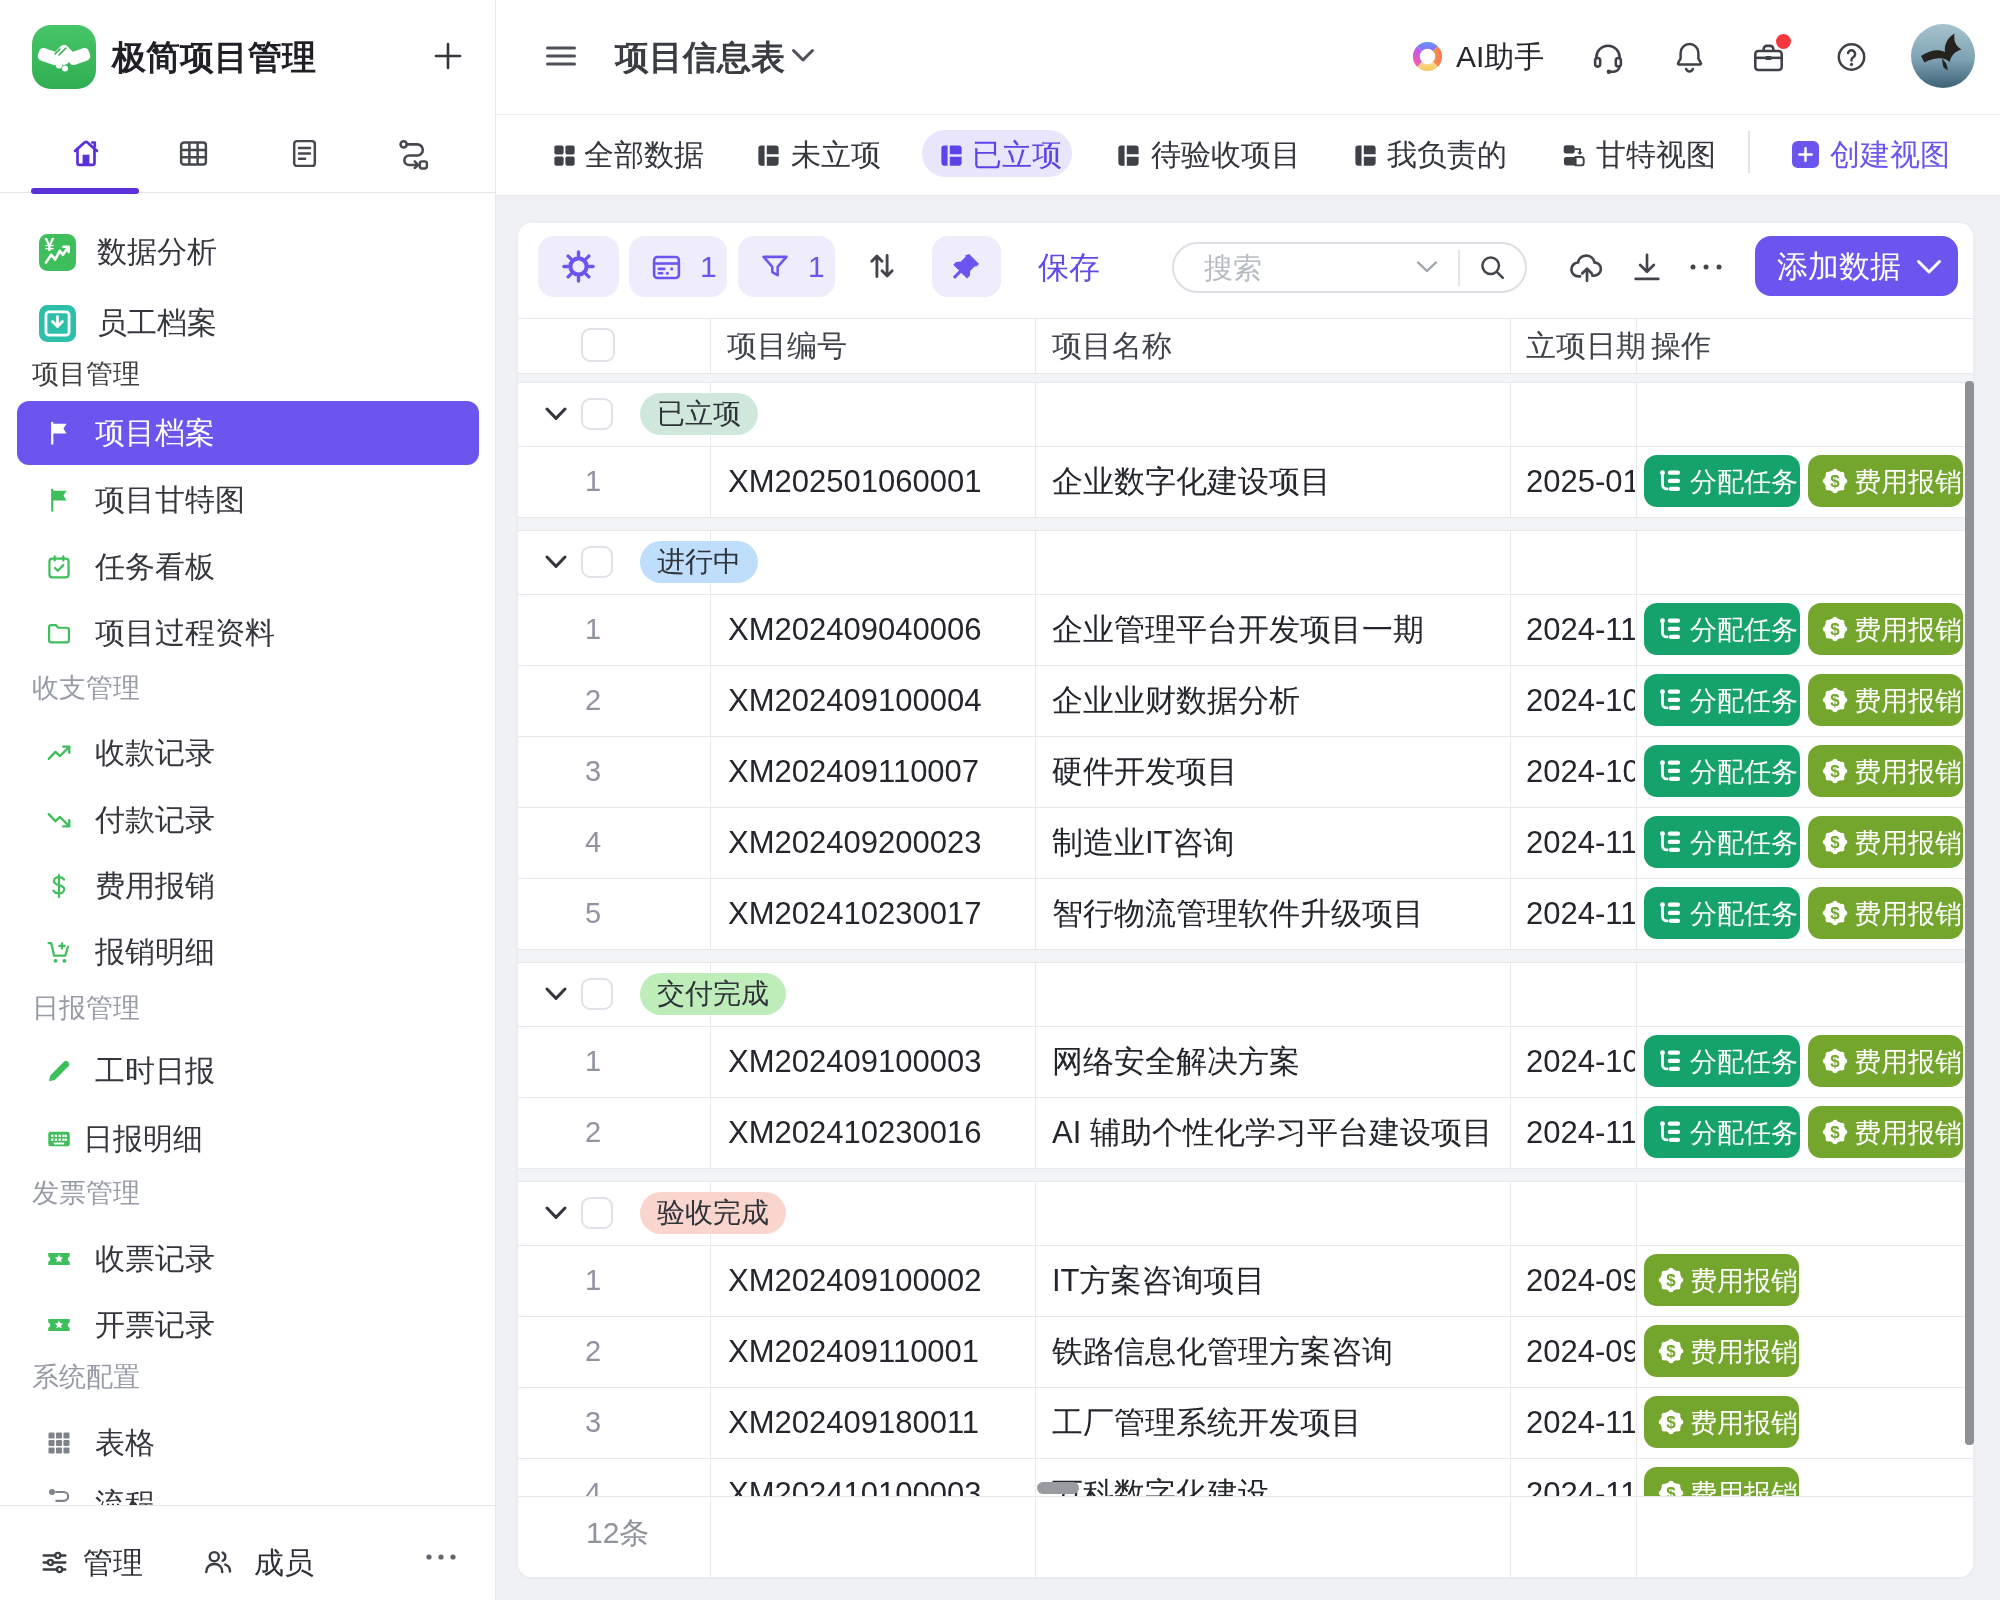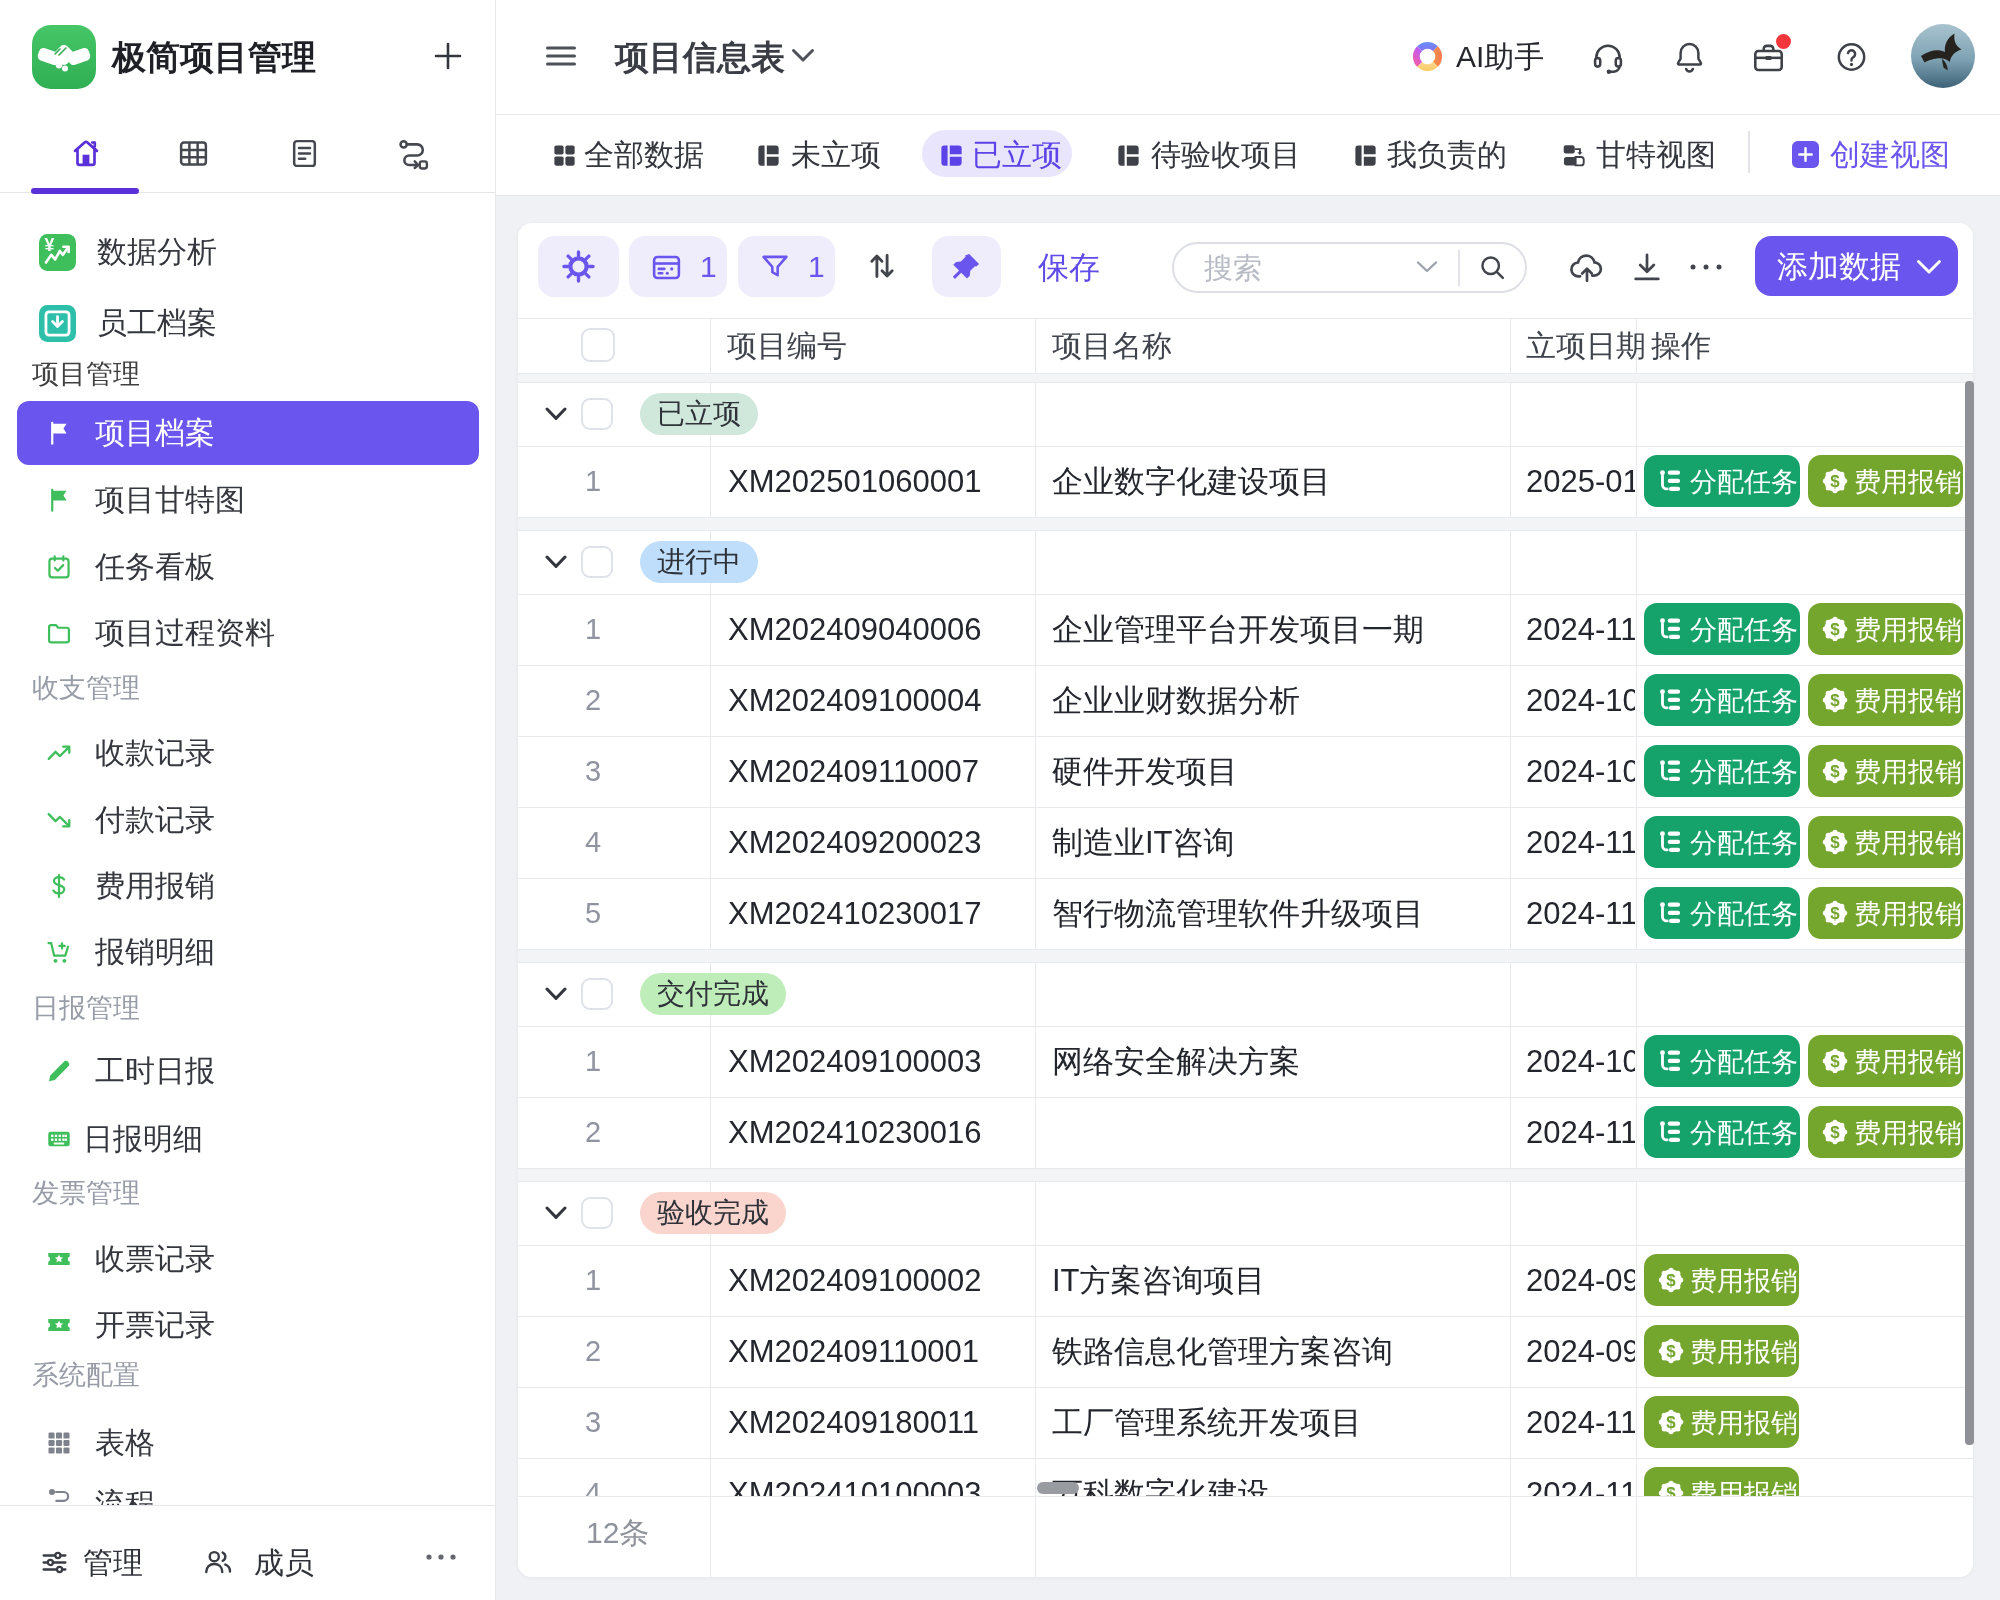--- a/index.html
+++ b/index.html
@@ -140,21 +140,21 @@
 <svg class="abs" style="left:45px;top:1245px" width="28" height="28" viewBox="0 0 24 24">
       <path d="M2.8 6.8 h18.4 v3 a2.4 2.4 0 0 0 0 4.6 v2.8 H2.8 v-2.8 a2.4 2.4 0 0 0 0-4.6 Z" fill="#3FBE5C"></path>
 <path d="M12 8.2 l1.1 2.2 2.4.3 -1.75 1.7 .4 2.4 -2.15-1.1 -2.15 1.1 .4-2.4 -1.75-1.7 2.4-.3 z" fill="#fff"></path>
     </svg>
 <div class="abs" style="left:95px;top:1244px;font-size:30px;color:#35373E;font-weight:normal;line-height:1;white-space:nowrap;">收票记录</div>
 <svg class="abs" style="left:45px;top:1311px" width="28" height="28" viewBox="0 0 24 24">
       <path d="M2.8 6.8 h18.4 v3 a2.4 2.4 0 0 0 0 4.6 v2.8 H2.8 v-2.8 a2.4 2.4 0 0 0 0-4.6 Z" fill="#3FBE5C"></path>
 <path d="M12 8.2 l1.1 2.2 2.4.3 -1.75 1.7 .4 2.4 -2.15-1.1 -2.15 1.1 .4-2.4 -1.75-1.7 2.4-.3 z" fill="#fff"></path>
     </svg>
 <div class="abs" style="left:95px;top:1310px;font-size:30px;color:#35373E;font-weight:normal;line-height:1;white-space:nowrap;">开票记录</div>
-<div class="abs" style="left:32px;top:1364px;font-size:27px;color:#979CA7;font-weight:normal;line-height:1;white-space:nowrap;font-family:Liberation Mono, monospace;">系统配置</div>
+<div class="abs" style="left:32px;top:1364px;font-size:27px;color:#979CA7;font-weight:normal;line-height:1;white-space:nowrap;">系统配置</div>
 <svg class="abs" style="left:45px;top:1429px" width="28" height="28" viewBox="0 0 24 24">
       <g fill="#7E828C">
         <rect x="3" y="3" width="5.2" height="5.2" rx="1"></rect>
         <rect x="9.4" y="3" width="5.2" height="5.2" rx="1"></rect>
         <rect x="15.8" y="3" width="5.2" height="5.2" rx="1"></rect>
         <rect x="3" y="9.4" width="5.2" height="5.2" rx="1"></rect>
         <rect x="9.4" y="9.4" width="5.2" height="5.2" rx="1"></rect>
         <rect x="15.8" y="9.4" width="5.2" height="5.2" rx="1"></rect>
         <rect x="3" y="15.8" width="5.2" height="5.2" rx="1"></rect>
         <rect x="9.4" y="15.8" width="5.2" height="5.2" rx="1"></rect>
@@ -681,20 +681,21 @@
 <text x="12" y="16.6" text-anchor="middle" font-size="13.5" font-weight="bold" fill="#74A52D" font-family="Liberation Sans">$</text>
     </svg>
 <div class="abs" style="left:1854px;top:1049px;font-size:27px;color:#fff;font-weight:normal;line-height:1;white-space:nowrap;">费用报销</div>
 <div class="abs" style="left:710px;top:1026px;width:1px;height:71px;background:#E8E9EC"></div>
 <div class="abs" style="left:1035px;top:1026px;width:1px;height:71px;background:#E8E9EC"></div>
 <div class="abs" style="left:1510px;top:1026px;width:1px;height:71px;background:#E8E9EC"></div>
 <div class="abs" style="left:1636px;top:1026px;width:1px;height:71px;background:#E8E9EC"></div>
 <div class="abs" style="left:518px;top:1097px;width:1455px;height:1px;background:#E8E9EC"></div>
 <div class="abs" style="left:585px;top:1118px;font-size:29px;color:#9094A0;font-weight:normal;line-height:1;white-space:nowrap;">2</div>
 <div class="abs" style="left:728px;top:1117px;font-size:31px;color:#23262C;font-weight:normal;line-height:1;white-space:nowrap;">XM202410230016</div>
+<div class="abs" style="left:1052px;top:1117px;font-size:31px;color:#23262C;font-weight:normal;line-height:1;white-space:nowrap;">AI 辅助个性化学习平台建设项目</div>
 <div class="abs" style="left:1511px;top:1116px;width:124px;height:34px;overflow:hidden">
       <div style="position:absolute;left:15px;top:1px;font-size:31px;color:#23262C;line-height:1;white-space:nowrap">2024-11-20</div>
     </div>
 <div class="abs" style="left:1644px;top:1106px;width:156px;height:52px;background:#16A36B;border-radius:13px"></div>
 <svg class="abs" style="left:1657px;top:1118px" width="28" height="28" viewBox="0 0 24 24">
       <circle cx="4.7" cy="4.9" r="2.1" fill="#fff"></circle>
 <path d="M4.7 7.4 V15.2 a3.6 3.6 0 0 0 3.6 3.6 h.4" fill="none" stroke="#fff" stroke-width="2.4" stroke-linecap="round"></path>
 <rect x="9.2" y="3.1" width="10.6" height="3.6" rx="1.8" fill="#fff"></rect>
 <rect x="9.2" y="10.1" width="10.6" height="3.6" rx="1.8" fill="#fff"></rect>
 <rect x="10.2" y="17" width="9.6" height="3.6" rx="1.8" fill="#fff"></rect>

